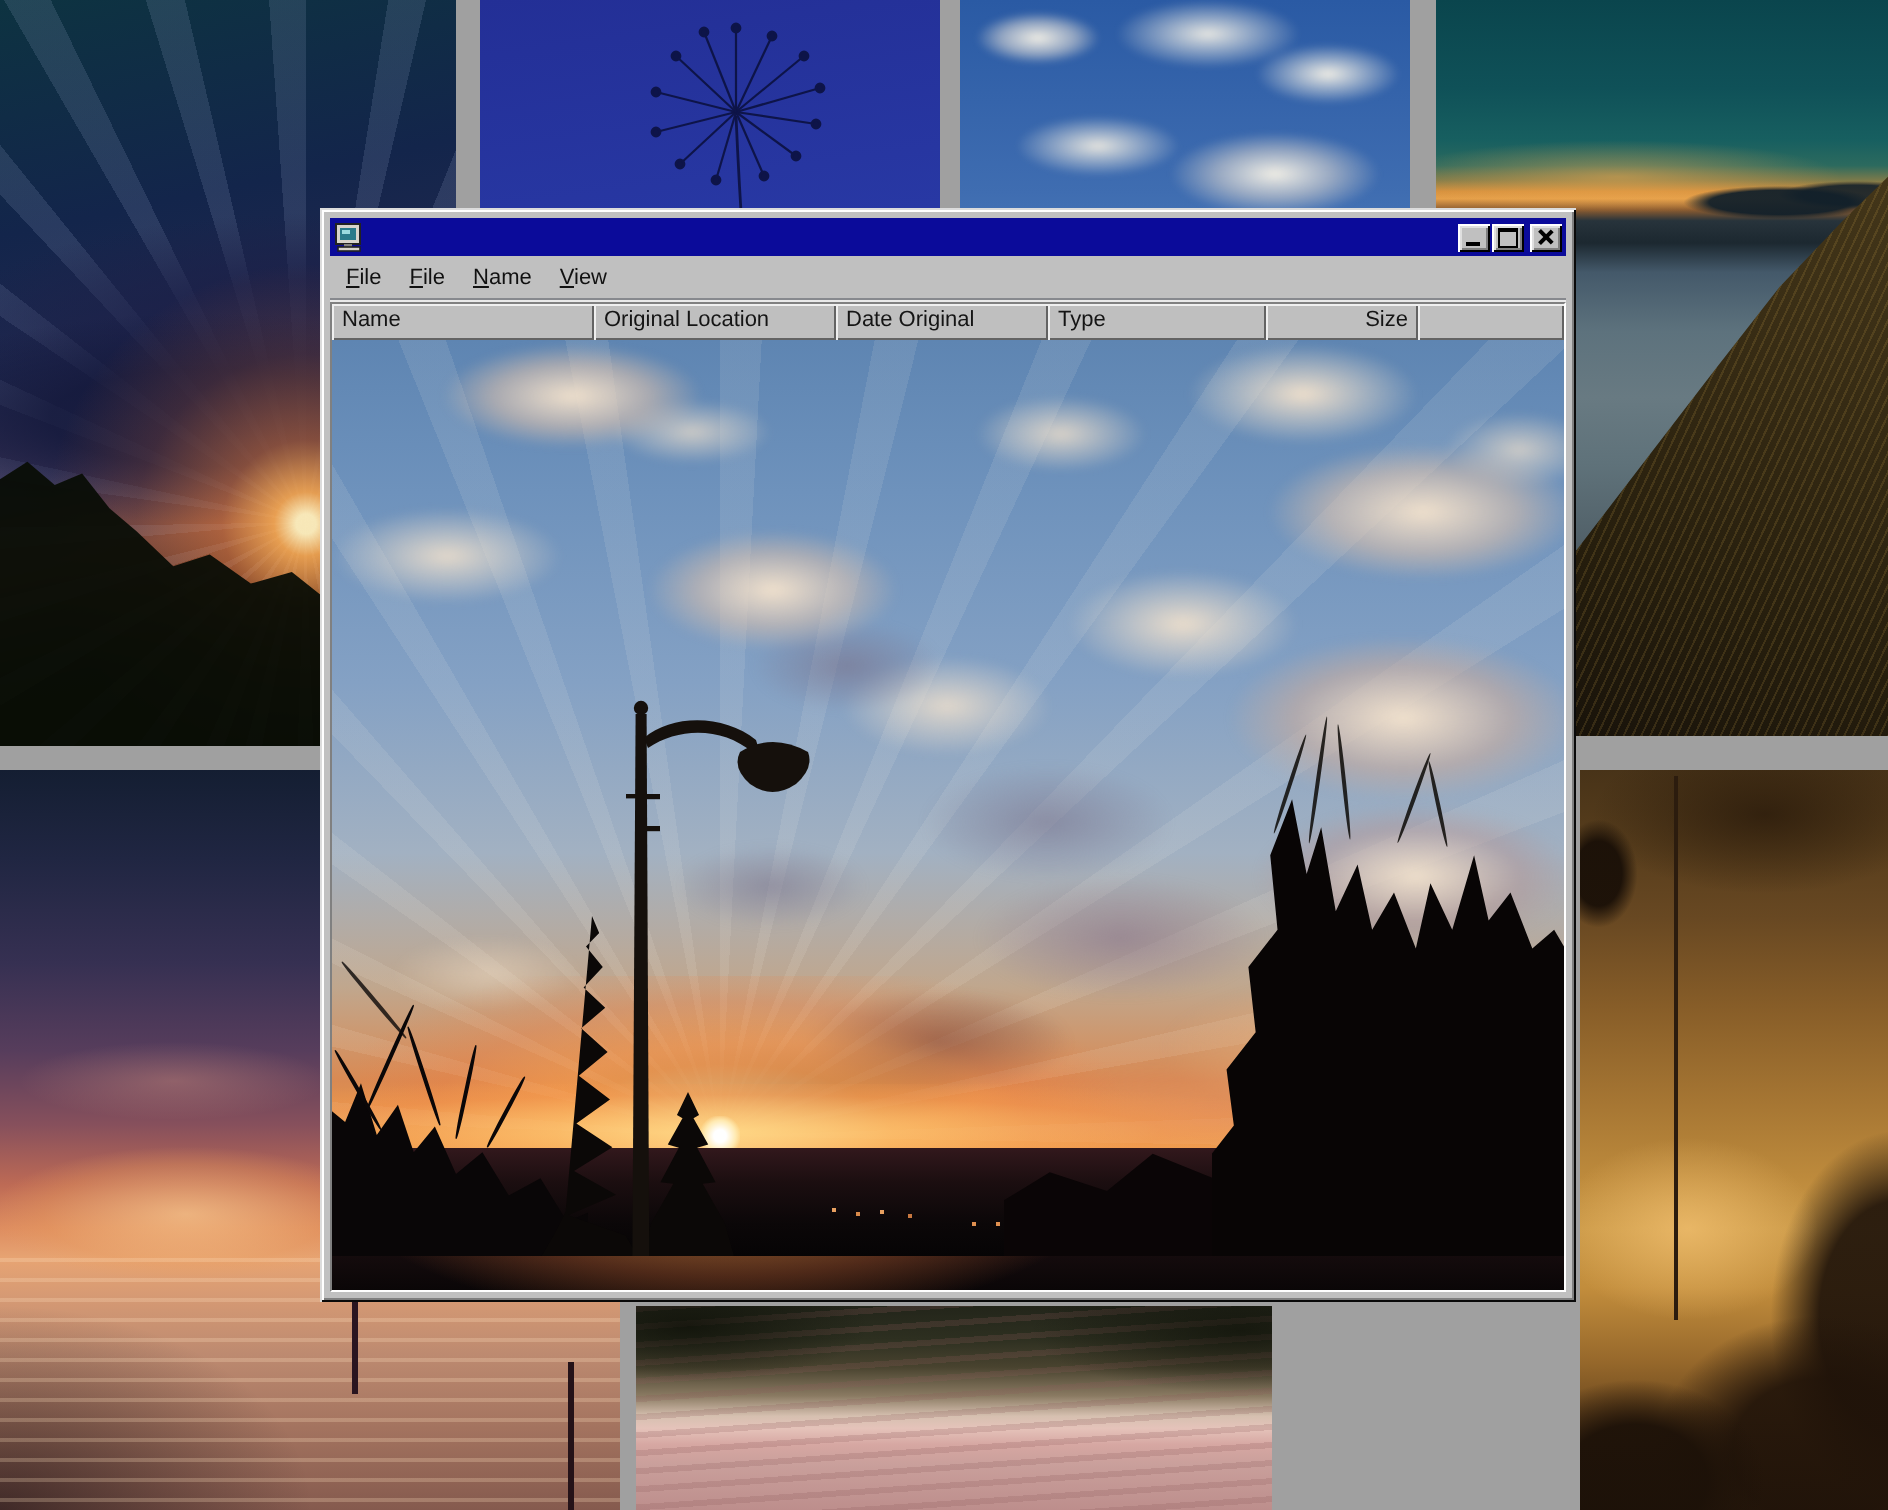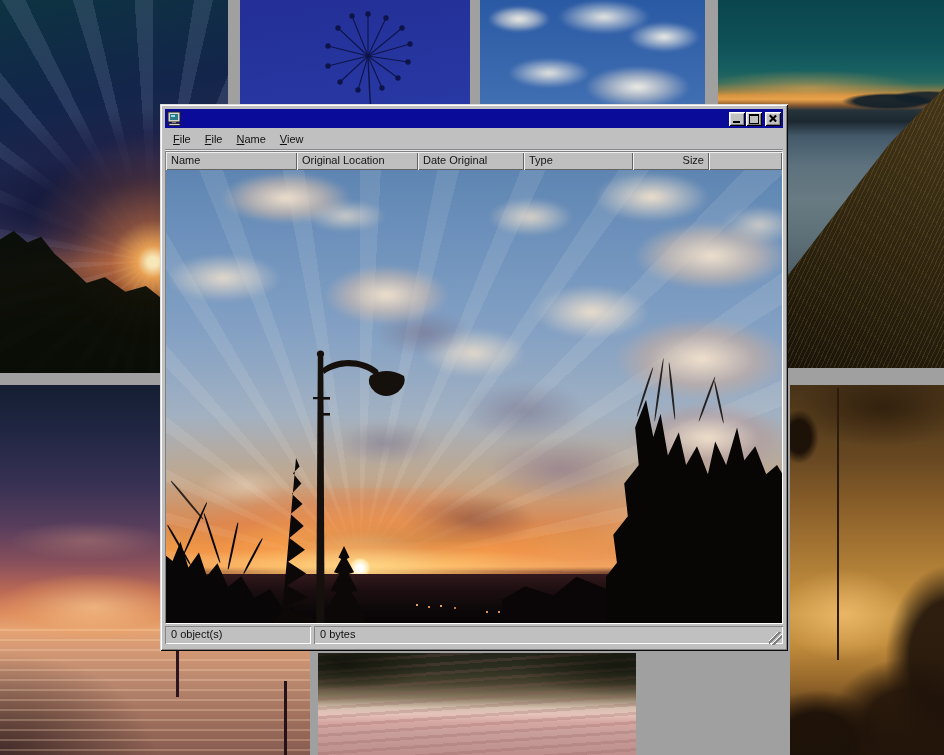--- a/index.html
+++ b/index.html
@@ -368,19 +368,14 @@
           <path d="M156,199 C170,187 196,187 212,200 L213.5,205 L210,206 C196,194 174,193 158,204 Z"></path>
           <path d="M204,206 Q220,196 238,206 Q241,214 232,222 Q220,230 209,222 Q200,214 204,206 Z"></path>
           <rect x="157" y="227" width="7" height="2.6"></rect>
           <rect x="157" y="243" width="7" height="2.6"></rect>
           <rect x="147" y="227" width="6" height="2.2"></rect>
         </g>
       </svg>
     </div>
   </div>
 
-  <div class="statusbar">
-    <div class="spanel sp1">0 object(s)</div>
-    <div class="spanel sp2">0 bytes</div>
-    <div class="grip"></div>
-  </div>
 
 </div>
 
 </body></html>

